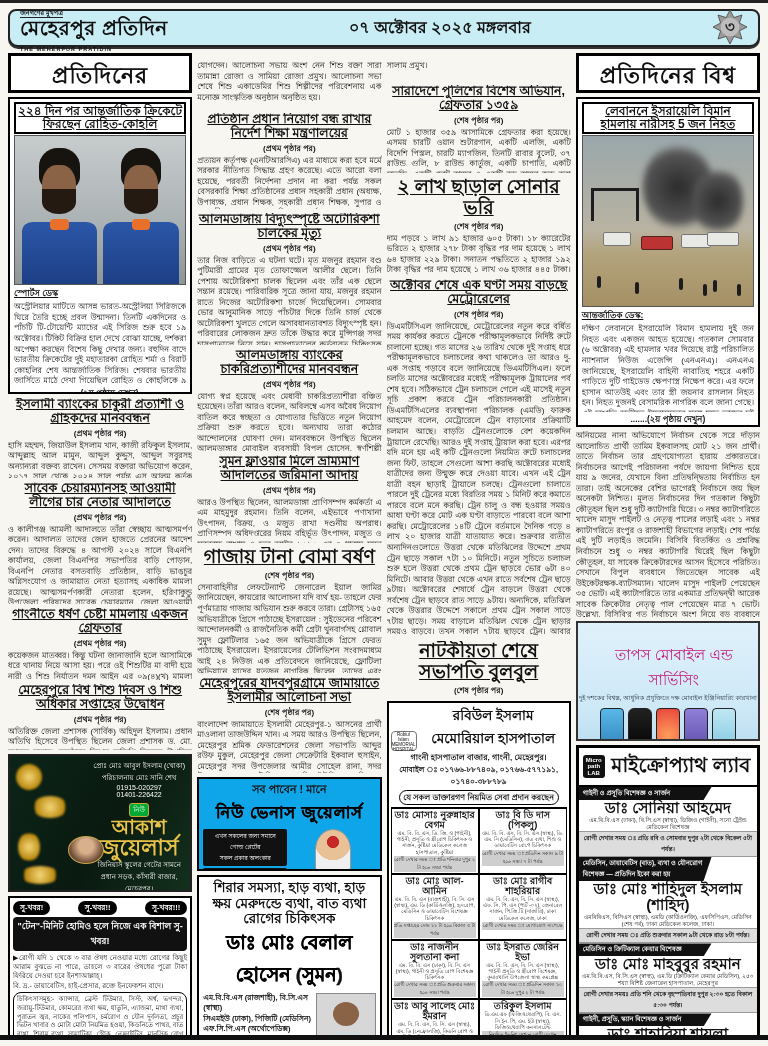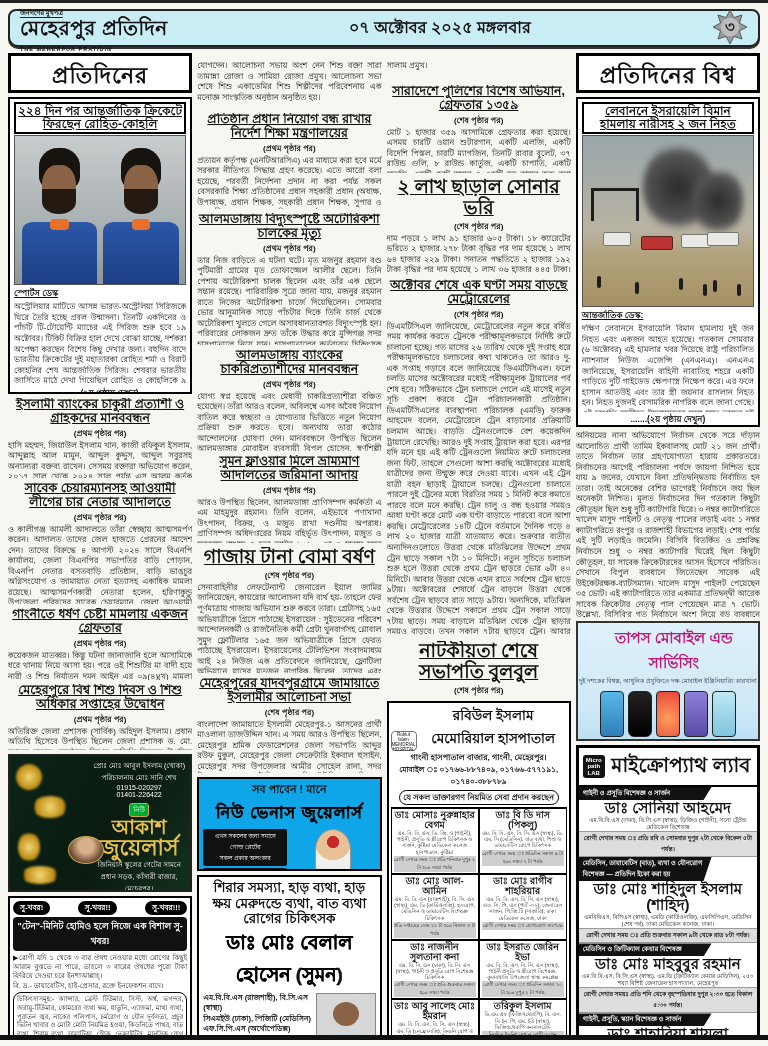--- a/index.html
+++ b/index.html
@@ -74,21 +74,21 @@
   .vn-photo{width:34px;height:40px;border-radius:50% 50% 4px 4px;background:radial-gradient(circle at 50% 30%,#c62828 0 18%,#e9c197 19% 55%,#efefef 56%);border:1px solid #999;margin:0 auto;}
   .ad-belal{border:2.5px solid #000;background:#fff;padding:3px 4px;position:relative;}
   .bl-head{font-size:13.5px;font-weight:900;text-align:center;line-height:1.15;}
   .bl-name{font-size:19px;font-weight:900;text-align:center;-webkit-text-stroke:.4px #000;margin:1px 0;}
   .bl-flex{display:flex;gap:4px;}
   .bl-quals{font-size:7.5px;font-weight:bold;line-height:1.4;white-space:pre-line;flex:1;}
   .bl-photo{width:58px;height:64px;background:#d7d7d7;border:1px solid #888;position:relative;flex:none;}
   .bl-photo::before{content:"";position:absolute;left:16px;top:8px;width:26px;height:24px;border-radius:50%;background:#8a6246;}
   .bl-photo::after{content:"";position:absolute;left:6px;bottom:0;width:46px;height:26px;border-radius:40% 40% 0 0;background:#cfd8dc;}
   .ad-tapos{border:2px solid #333;background:linear-gradient(180deg,#dff1fb 0%,#cfe9f7 70%,#bfe0f2 100%);text-align:center;position:relative;}
-  .tp-title{font-size:15px;font-weight:700;color:#c2187c;padding-top:3px;margin-left:12px;}
+  .tp-title{font-size:15px;font-weight:400;color:#c2187c;padding-top:20px;margin-left:12px;}
   .tp-sub{font-size:6.3px;color:#234;}
   .tp-phones{display:flex;justify-content:center;gap:4px;margin:4px 0;}
   .tp-ph{width:22px;height:44px;border-radius:4px;border:1.5px solid #222;}
   .tp-footer{background:#1257c4;color:#fff;font-size:8px;font-weight:bold;padding:2px;line-height:1.3;}
   .ad-micro{border:3px solid #000;background:#fff;display:flex;flex-direction:column;}
   .mc-head{display:flex;align-items:center;gap:4px;border-bottom:2px solid #000;padding:2px 4px;}
   .mc-logo{background:#111;color:#fff;font-size:6px;font-weight:bold;padding:2px 3px;border-radius:3px;white-space:pre-line;text-align:center;line-height:1.1;}
   .mc-brand{font-size:20px;font-weight:900;flex:1;text-align:center;}
   .mc-tag{background:#111;color:#fff;font-size:6.5px;font-weight:bold;padding:1px 4px;width:70%;clip-path:polygon(0 0,100% 0,94% 100%,0 100%);}
   .mc-name{font-size:15px;font-weight:900;text-align:center;line-height:1.1;}
@@ -364,21 +364,21 @@
           </div>
 
         </div>
       </div>
     </div>
 
     <div class="col">
       <div class="banner" style="height:30px">প্রতিদিনের বিশ্ব</div>
 
       <div class="article boxed" style="height:330px">
-        <h3 class="hl hl-strip">লেবাননে ইসরায়েলি বিমান হামলায় নারীসহ ২ জন নিহত</h3>
+        <h3 class="hl hl-strip">লেবাননে ইসরায়েলি বিমান হামলায় নারীসহ 5 জন নিহত</h3>
         <div class="ph ph-leb">
           <div class="gantry"></div>
           <div class="smoke" style="left:60px;top:6px;width:70px;height:90px"></div>
           <div class="smoke" style="left:110px;top:30px;width:50px;height:70px"></div>
           <div class="van" style="left:20px;top:96px;width:26px"></div>
           <div class="van" style="left:58px;top:100px;width:30px;background:#b33;border-color:#522"></div>
           <div class="van" style="left:98px;top:98px;width:28px"></div>
           <div class="van" style="right:14px;top:96px;width:30px"></div>
           <div class="person" style="left:14px;bottom:18px"></div>
           <div class="person" style="left:52px;bottom:12px"></div>

